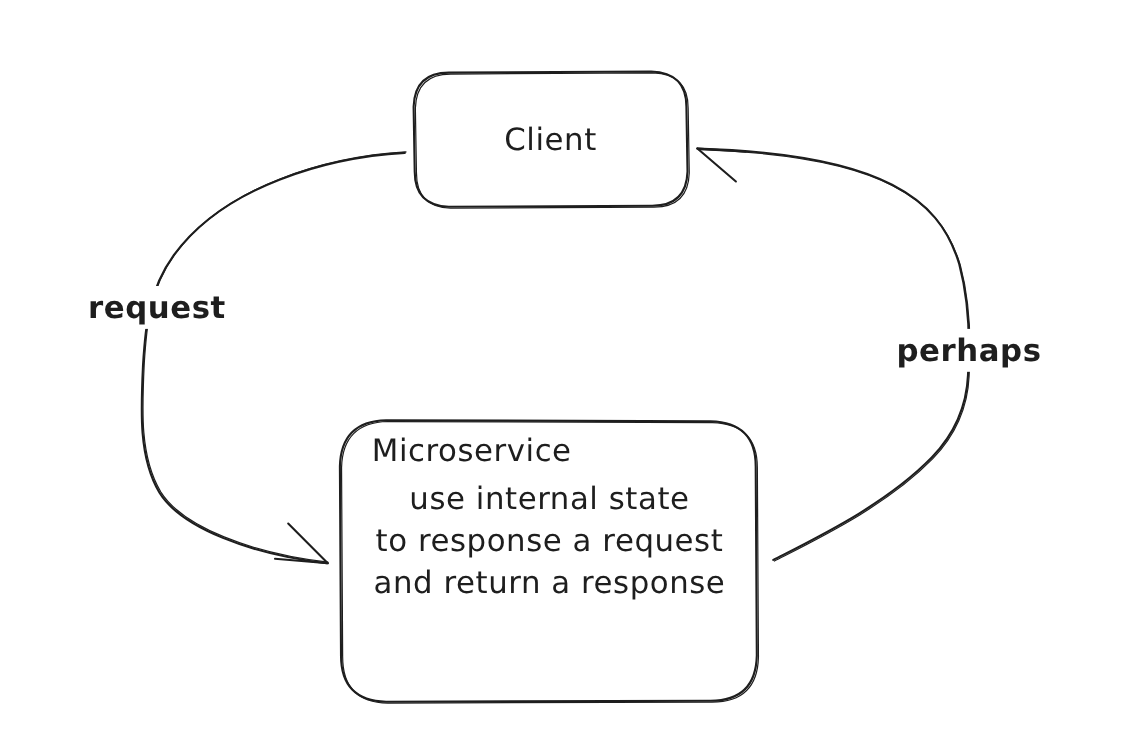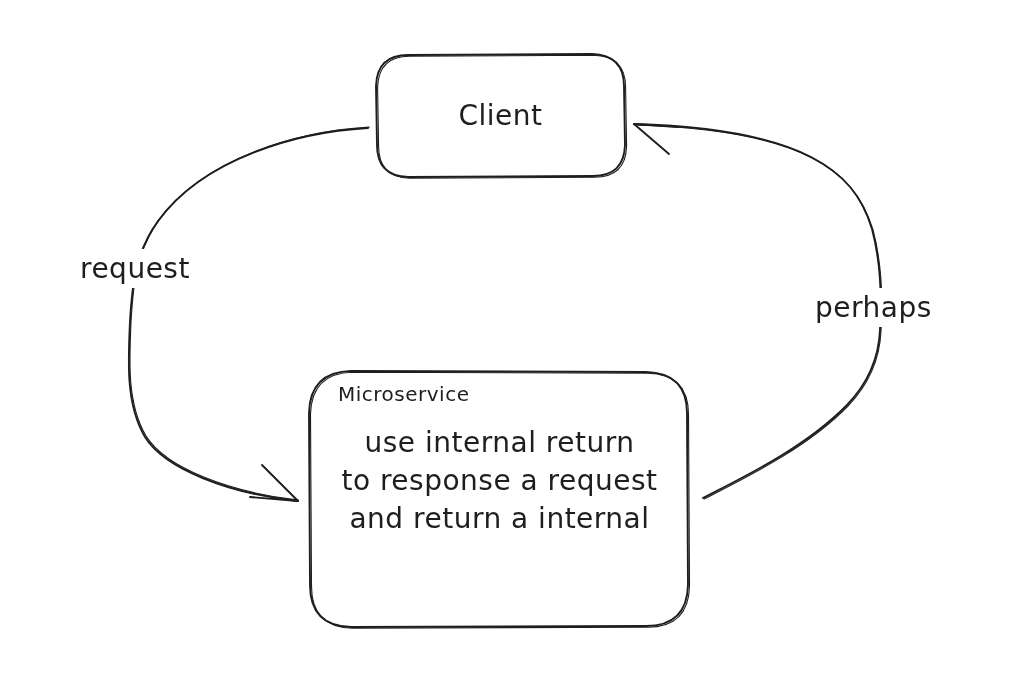--- a/index.html
+++ b/index.html
@@ -9,21 +9,21 @@
   html,body{margin:0;padding:0;}
   body{
     width:1024px;height:682px;
     background:var(--bg);
     font-family:"DejaVu Sans", sans-serif;
     color:var(--stroke);
     overflow:hidden;
   }
   .canvas{
     position:relative;
-    width:1024px;height:601px;
+    width:1024px;height:601px;margin-top:11px;
   }
   .artwork{
     position:absolute;left:0;top:0;
   }
   .artwork path{
     fill:none;
     stroke:var(--stroke);
     stroke-linecap:round;
     stroke-linejoin:round;
   }
@@ -38,32 +38,32 @@
   .node-label{
     font-size:28px;
     font-weight:500;
   }
   .client-label{
     left:377px;top:99px;width:247px;
     text-align:center;
   }
   .ms-title{
     left:338px;top:382px;
-    font-size:20px;font-weight:500;text-align:right;
+    font-size:28px;font-weight:500;text-align:right;
   }
   .ms-body{
     position:absolute;
     left:312px;top:424px;width:375px;
     text-align:center;
     font-size:28px;font-weight:500;
     line-height:38px;
     letter-spacing:0.5px;
   }
   .edge-label{
-    font-size:28px;font-weight:400;
+    font-size:28px;font-weight:700;
     background:var(--bg);
     padding:3px 7px;
   }
   .request-label{left:73px;top:249px;}
   .response-label{left:808px;top:288px;}
 </style>
 </head>
 <body>
 
 <div class="canvas">
@@ -97,22 +97,22 @@
         <path class="s1" d="M 669 154 L 634 124"></path>
       </g>
     </g>
   </svg>
 
   <div class="txt node-label client-label">Client</div>
 
   <div class="txt ms-title">Microservice</div>
 
   <div class="ms-body">
-    <div>use internal return</div>
+    <div>use internal state</div>
     <div>to response a request</div>
-    <div>and return a internal</div>
+    <div>and return a response</div>
   </div>
 
   <div class="txt edge-label request-label">request</div>
 
   <div class="txt edge-label response-label">perhaps</div>
 
 </div>
 
 </body></html>

